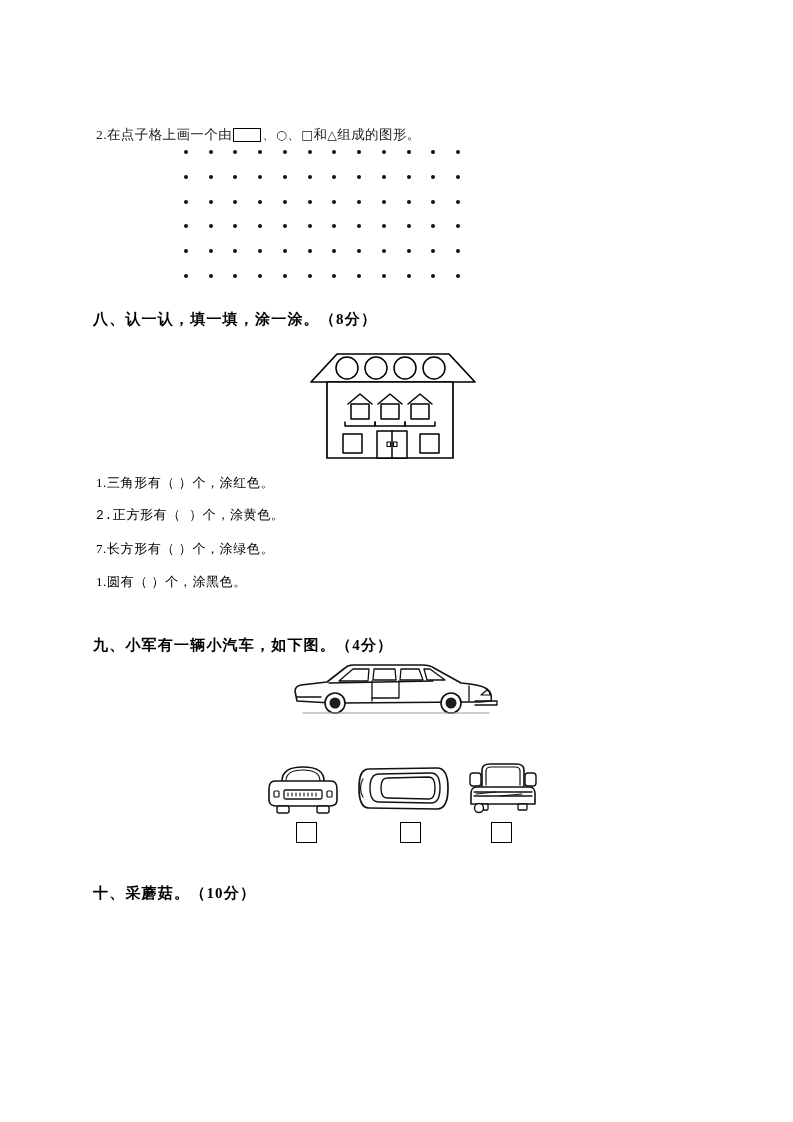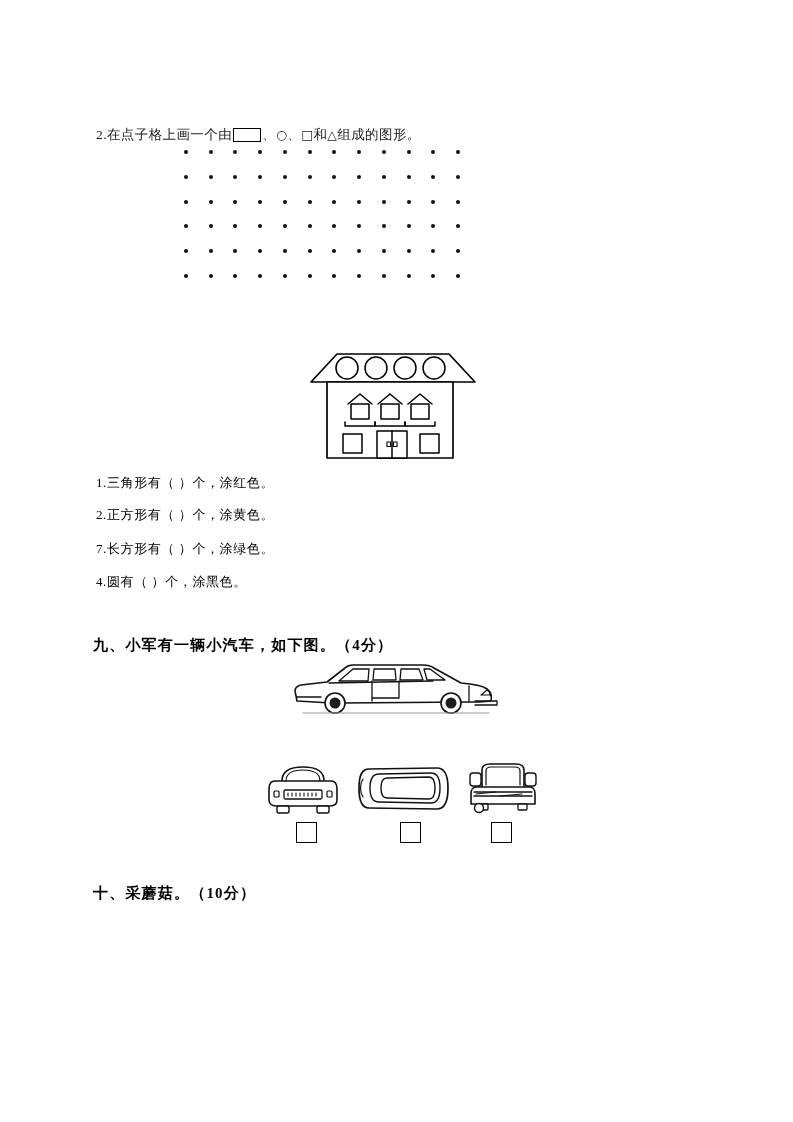--- a/index.html
+++ b/index.html
@@ -168,20 +168,21 @@
       <div class="dot" style="left: 96.9091px; top: 122px; background: rgb(17, 17, 17);"></div>
       <div class="dot" style="left: 121.636px; top: 122px; background: rgb(17, 17, 17);"></div>
       <div class="dot" style="left: 146.364px; top: 122px; background: rgb(17, 17, 17);"></div>
       <div class="dot" style="left: 171.091px; top: 122px; background: rgb(17, 17, 17);"></div>
       <div class="dot" style="left: 195.818px; top: 122px; background: rgb(17, 17, 17);"></div>
       <div class="dot" style="left: 220.545px; top: 122px; background: rgb(17, 17, 17);"></div>
       <div class="dot" style="left: 245.273px; top: 122px; background: rgb(17, 17, 17);"></div>
       <div class="dot" style="left: 270px; top: 122px; background: rgb(17, 17, 17);"></div>
     </div>
 
+  <div class="section-head" style="left:93px; top:310px;">八、认一认，填一填，涂一涂。（8分）</div>
 
   <div class="fig" style="left:303px; top:342px;">
     <svg width="180" height="122" viewBox="0 0 180 122" fill="none" stroke="#000" stroke-width="1.7" stroke-linejoin="round" stroke-linecap="round">
 
       <path d="M34 12 L146 12 L172 40 L8 40 Z" fill="#fff"></path>
 
       <circle cx="44" cy="26" r="11" fill="#fff" stroke-width="1.5"></circle>
       <circle cx="73" cy="26" r="11" fill="#fff" stroke-width="1.5"></circle>
       <circle cx="102" cy="26" r="11" fill="#fff" stroke-width="1.5"></circle>
       <circle cx="131" cy="26" r="11" fill="#fff" stroke-width="1.5"></circle>
@@ -205,23 +206,23 @@
       <rect x="74" y="89" width="30" height="27" fill="#fff" stroke-width="1.5"></rect>
       <line x1="89" y1="89" x2="89" y2="116" stroke-width="1.5"></line>
       <rect x="84" y="100" width="3.5" height="4.5" fill="#fff" stroke-width="1.1"></rect>
       <rect x="90.5" y="100" width="3.5" height="4.5" fill="#fff" stroke-width="1.1"></rect>
 
       <rect x="117" y="92" width="19" height="19" fill="#fff" stroke-width="1.5"></rect>
     </svg>
   </div>
 
   <div class="blank-item" style="left:96px; top:474px;">1.三角形有（      ）个，涂红色。</div>
-  <div class="blank-item" style="left:96px; top:506px;">2.正方形有（      ）个，涂黄色。</div>
+  <div class="blank-item" style="left:96px; top:506px;font-family:Liberation Mono, monospace;">2.正方形有（      ）个，涂黄色。</div>
   <div class="blank-item" style="left:96px; top:540px;">7.长方形有（      ）个，涂绿色。</div>
-  <div class="blank-item" style="left:96px; top:573px;">4.圆有（      ）个，涂黑色。</div>
+  <div class="blank-item" style="left:96px; top:573px;">1.圆有（      ）个，涂黑色。</div>
 
   <div class="section-head" style="left:93px; top:636px;">九、小军有一辆小汽车，如下图。（4分）</div>
 
   <div class="fig" style="left:283px; top:657px;">
     <svg width="226" height="58" viewBox="0 0 226 58" fill="none" stroke="#111" stroke-width="1.6" stroke-linejoin="round" stroke-linecap="round">
 
       <path d="M14 44 L12 34 C12 31 14 29 18 28 L44 25
                L62 11 C64 9 67 8 70 8
                L140 8 C144 8 148 9 151 11
                L178 26

